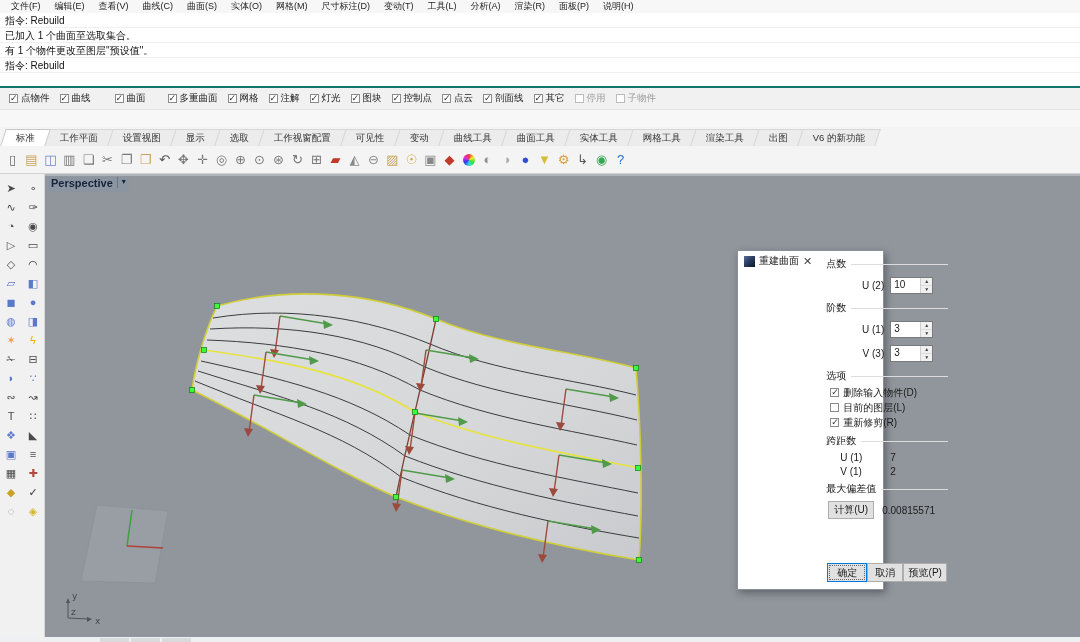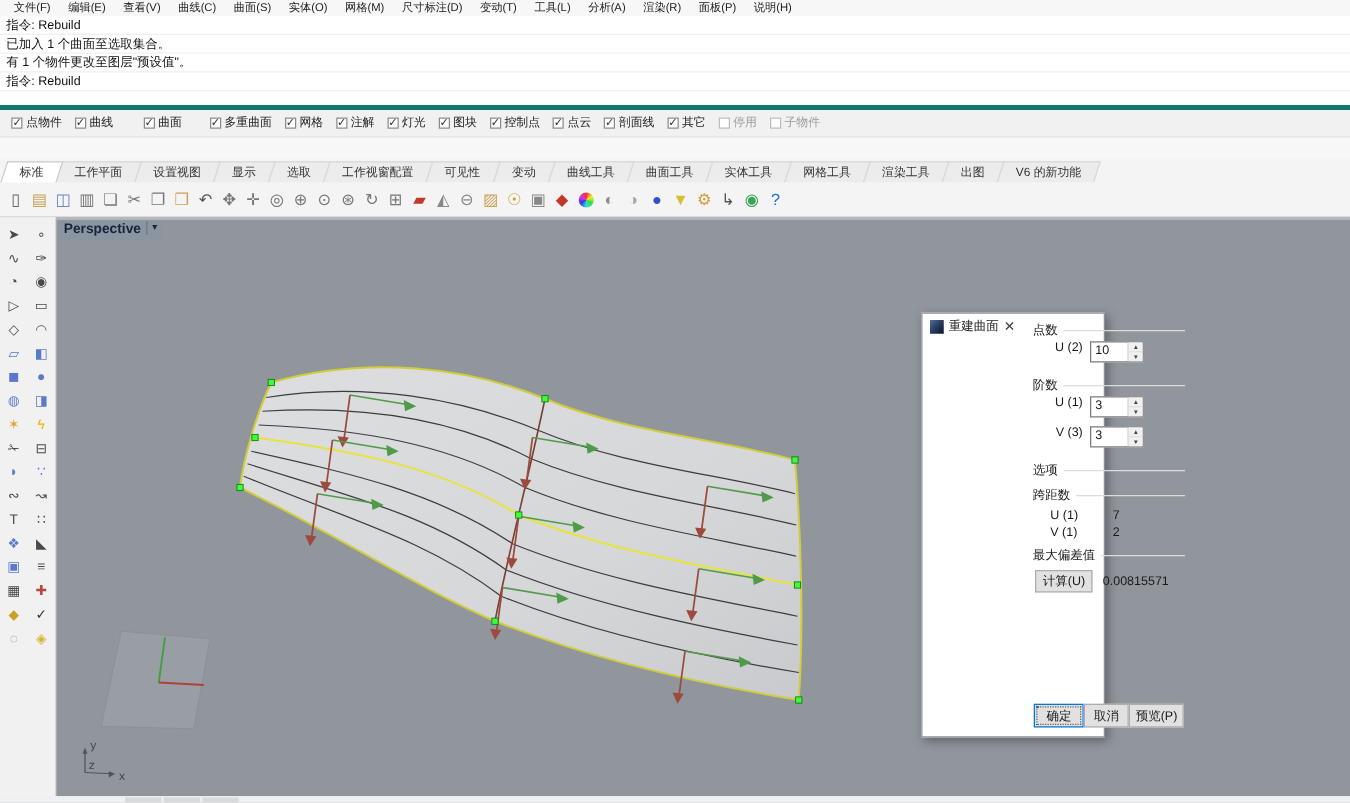--- a/index.html
+++ b/index.html
@@ -6,21 +6,21 @@
     font-family:"Liberation Sans","DejaVu Sans",sans-serif;position:relative;}
   *{box-sizing:border-box;}
 
   
   .menubar{position:absolute;top:0;left:0;right:0;height:13px;background:#f7f7f7;
     display:flex;align-items:center;padding-left:4px;font-size:9px;color:#222;}
   .menu-item{padding:0 7px;white-space:nowrap;cursor:default;}
 
   
   .cmd{position:absolute;top:13px;left:0;right:0;height:75px;background:#ffffff;
-    border-bottom:4px solid #0f766e;font-size:10px;color:#111;}
+    border-bottom:2px solid #0f766e;font-size:10px;color:#111;}
   .cmd-line{height:15px;line-height:15px;padding-left:5px;border-bottom:1px solid #f0f0f0;}
   .cmd-prompt{height:15px;line-height:15px;padding-left:5px;border-top:1px solid #e0e0e0;background:#fff;}
 
   
   .filter{position:absolute;top:88px;left:0;right:0;height:22px;background:#f1f1f1;
     border-bottom:1px solid #e3e3e3;display:flex;align-items:center;gap:10px;
     padding-left:9px;font-size:9.5px;color:#222;}
   .filt{display:flex;align-items:center;gap:3px;white-space:nowrap;}
   .filter label:nth-of-type(2){margin-right:14px;}
   .filter label:nth-of-type(3){margin-right:12px;}
@@ -74,21 +74,21 @@
   
   .dialog{position:absolute;left:737px;top:250px;width:147px;height:340px;background:#fff;
     border:1px solid #8b9199;box-shadow:2px 3px 8px rgba(0,0,0,.35);z-index:5;
     font-size:10px;color:#1a1a1a;display:flex;flex-direction:row;}
   .dlg-title{height:20px;display:flex;align-items:center;gap:4px;padding:0 6px;flex:0 0 auto;}
   .dlg-icon{width:11px;height:11px;background:linear-gradient(135deg,#5a6f96 0%,#2b3f66 45%,#0e1526 100%);flex:0 0 auto;}
   .dlg-close{margin-left:auto;font-size:11px;color:#444;cursor:default;}
   .dlg-body{padding:2px 8px 5px;flex:1;display:flex;flex-direction:column;}
   .grp{display:flex;align-items:center;gap:5px;margin:4px 0 2px;white-space:nowrap;}
   .grp::after{content:"";flex:1;border-top:1px solid #dcdcdc;}
-  .drow{display:flex;align-items:flex-start;height:24px;margin-left:10px;}
+  .drow{display:flex;align-items:center;height:24px;margin-left:28px;}
   .dlabel{width:30px;text-align:right;margin-right:6px;white-space:nowrap;}
   .spin{display:flex;width:43px;height:17px;border:1px solid #7a7a7a;background:#fff;}
   .spinval{flex:1;padding:1px 3px;overflow:hidden;}
   .spinbtns{width:12px;display:flex;flex-direction:column;border-left:1px solid #cfcfcf;}
   .spinbtns span{flex:1;background:#f0f0f0;display:flex;align-items:center;justify-content:center;
     font-size:5px;color:#444;}
   .spinbtns span:first-child{border-bottom:1px solid #dcdcdc;}
   .dcb{display:flex;align-items:center;gap:4px;height:15px;margin-left:4px;white-space:nowrap;}
   .srow{display:flex;align-items:center;height:14px;margin-left:14px;}
   .srow .sl{width:34px;} .srow .sv{margin-left:16px;}
@@ -704,20 +704,37 @@
       <span class="spin">
         <span class="spinval">3</span>
         <span class="spinbtns">
             <span>▲</span>
             <span>▼</span>
           </span>
       </span>
     </div>
 
     <div class="grp">选项</div>
+    <div>
+
+        <label class="dcb">
+          <span class="cb checked"></span>
+          <span>删除输入物件(D)</span>
+        </label>
+
+        <label class="dcb">
+          <span class="cb"></span>
+          <span>目前的图层(L)</span>
+        </label>
+
+        <label class="dcb">
+          <span class="cb checked"></span>
+          <span>重新修剪(R)</span>
+        </label>
+      </div>
 
     <div class="grp">跨距数</div>
     <div>
 
         <div class="srow">
           <span class="sl">U (1)</span>
           <span class="sv">7</span>
         </div>
 
         <div class="srow">

